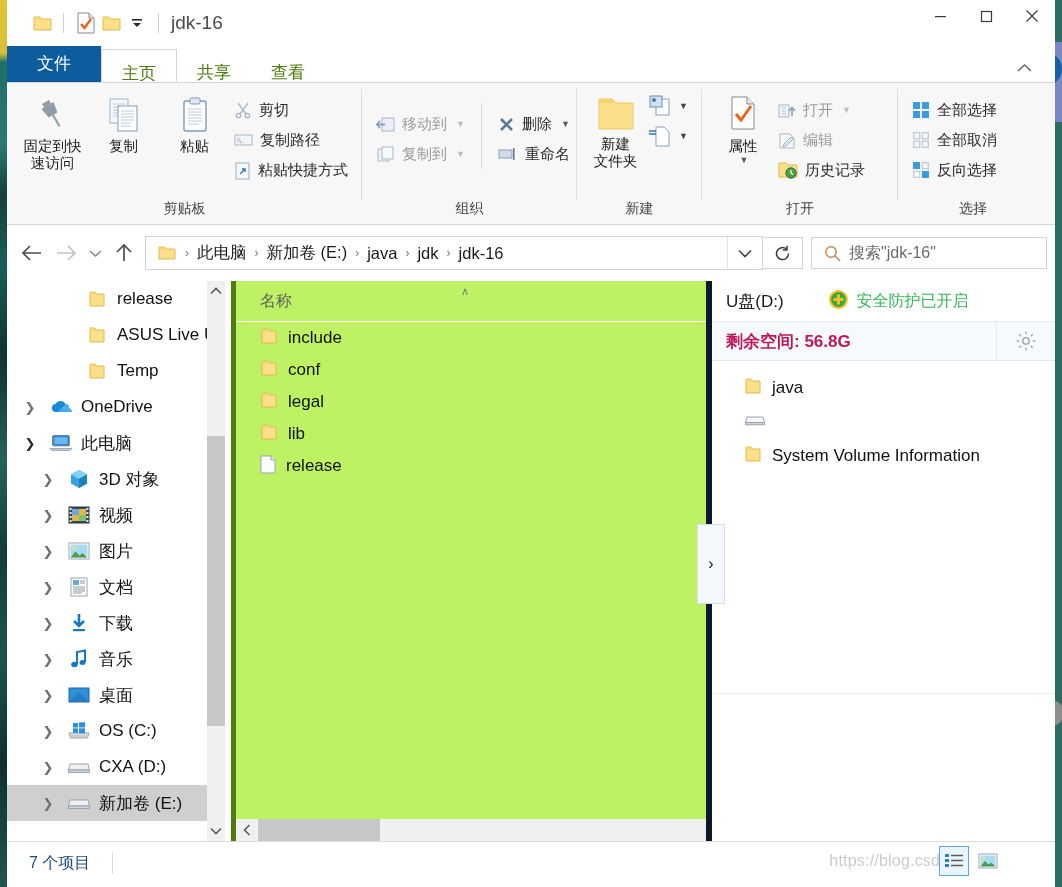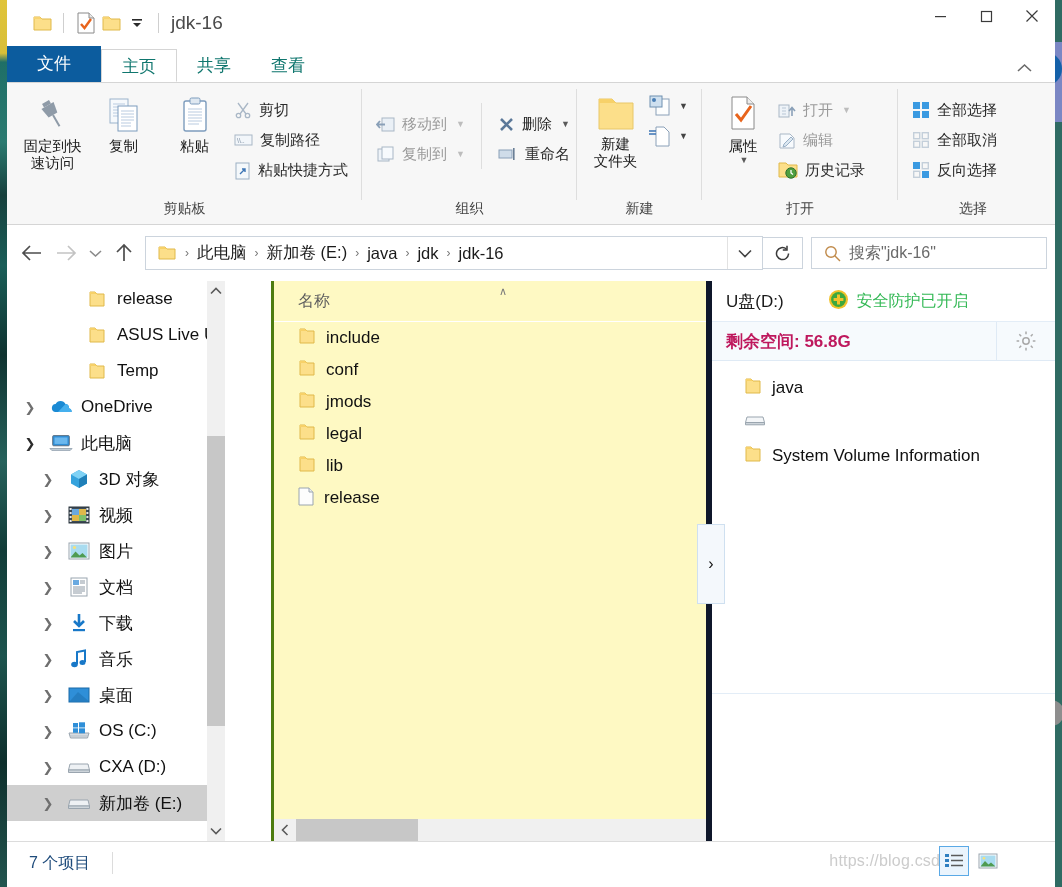--- a/index.html
+++ b/index.html
@@ -22,21 +22,21 @@
   .qat{display:flex;align-items:center;padding-left:22px;gap:0;}
   .qat .ic{width:26px;height:26px;display:flex;align-items:center;justify-content:center;}
   .vsep{width:1px;height:20px;background:#cfcfcf;margin:0 8px;}
   .title-text{font-size:19px;color:#4a4a4a;margin-left:4px;}
   .wincontrols{position:absolute;right:0;top:0;display:flex;}
   .wc{width:46px;height:32px;display:flex;align-items:center;justify-content:center;color:#4a4a4a;}
   .wc svg{display:block;}
 
   
   .tabsrow{height:36px;display:flex;align-items:flex-end;background:#fff;position:relative;}
-  .tab{height:33px;line-height:33px;padding:0 20px;font-size:17px;color:#0f766e;box-sizing:border-box;}
+  .tab{height:33px;line-height:33px;padding:7px 20px;font-size:17px;color:#4d7c0f;box-sizing:border-box;}
   .tab.file{background:#0c5c9e;color:#fff;padding:0 30px;height:36px;line-height:36px;font-size:17px;}
   .tab.active{border:1px solid #d5d5d5;border-bottom:1px solid #fff;background:#fff;position:relative;z-index:3;}
   .ribbon-collapse{position:absolute;right:22px;bottom:4px;color:#6a6a6a;}
 
   
   .ribbon{height:143px;background:#f7f7f7;border-top:1px solid #d5d5d5;border-bottom:1px solid #d5d5d5;display:flex;position:relative;box-sizing:border-box;}
   .grp{display:flex;flex-direction:column;justify-content:space-between;position:relative;padding:6px 0 0 0;box-sizing:border-box;}
   .grp:after{content:"";position:absolute;right:0;top:6px;bottom:24px;width:1px;background:#dedede;}
   .grp.last:after{display:none;}
   .grp-body{display:flex;align-items:flex-start;flex:1;padding:0 10px;}
@@ -78,21 +78,21 @@
   .ind2{padding-left:30px;}
   .ind3{padding-left:48px;}
 
   .vscroll{position:absolute;right:0;top:0;width:18px;height:560px;background:#f0f0f0;}
   .vscroll .arrow{height:20px;display:flex;align-items:center;justify-content:center;color:#5a5a5a;font-size:11px;}
   .vscroll .arrow.bottom{position:absolute;bottom:0;left:0;right:0;}
   .vthumb{position:absolute;left:0;right:0;background:#c7c7c7;}
 
   .splitter{width:6px;background:#fff;}
 
-  .filepane{flex:1;background:#fef9c3;position:relative;border-left:3px solid #4d7c0f;min-width:0;margin-left:40px;}
+  .filepane{flex:1;background:#bef264;position:relative;border-left:5px solid #4d7c0f;min-width:0;}
   .colhead{height:40px;display:flex;align-items:center;position:relative;border-bottom:1px solid #fff;}
   .colhead .ch{font-size:16px;color:#5d5d5d;padding-left:24px;}
   .sortmark{position:absolute;left:225px;top:4px;color:#7a7a7a;font-size:11px;}
   .filerow{height:32px;display:flex;align-items:center;gap:10px;padding-left:24px;}
   .fname{font-size:17px;color:#111;}
   .hscroll{position:absolute;left:0;right:0;bottom:0;height:22px;background:#f0f0f0;display:flex;align-items:center;}
   .hscroll .arrow{width:22px;display:flex;align-items:center;justify-content:center;color:#5a5a5a;font-size:12px;}
   .hthumb{height:22px;background:#c7c7c7;}
 
   
@@ -693,29 +693,20 @@
         </span>
         <span class="fname">conf</span>
       </div>
       <div class="filerow">
         <span>
           <svg width="18" height="16" viewBox="0 0 18 16">
               <path d="M2 1h5l2 2h7v12H2z" fill="#fcdf8a" stroke="#e0b94a"></path>
               <path d="M2 1h5l2 2H2z" fill="#f7d169"></path>
             </svg>
         </span>
-        <span class="fname">jmods</span>
-      </div>
-      <div class="filerow">
-        <span>
-          <svg width="18" height="16" viewBox="0 0 18 16">
-              <path d="M2 1h5l2 2h7v12H2z" fill="#fcdf8a" stroke="#e0b94a"></path>
-              <path d="M2 1h5l2 2H2z" fill="#f7d169"></path>
-            </svg>
-        </span>
         <span class="fname">legal</span>
       </div>
       <div class="filerow">
         <span>
           <svg width="18" height="16" viewBox="0 0 18 16">
               <path d="M2 1h5l2 2h7v12H2z" fill="#fcdf8a" stroke="#e0b94a"></path>
               <path d="M2 1h5l2 2H2z" fill="#f7d169"></path>
             </svg>
         </span>
         <span class="fname">lib</span>

